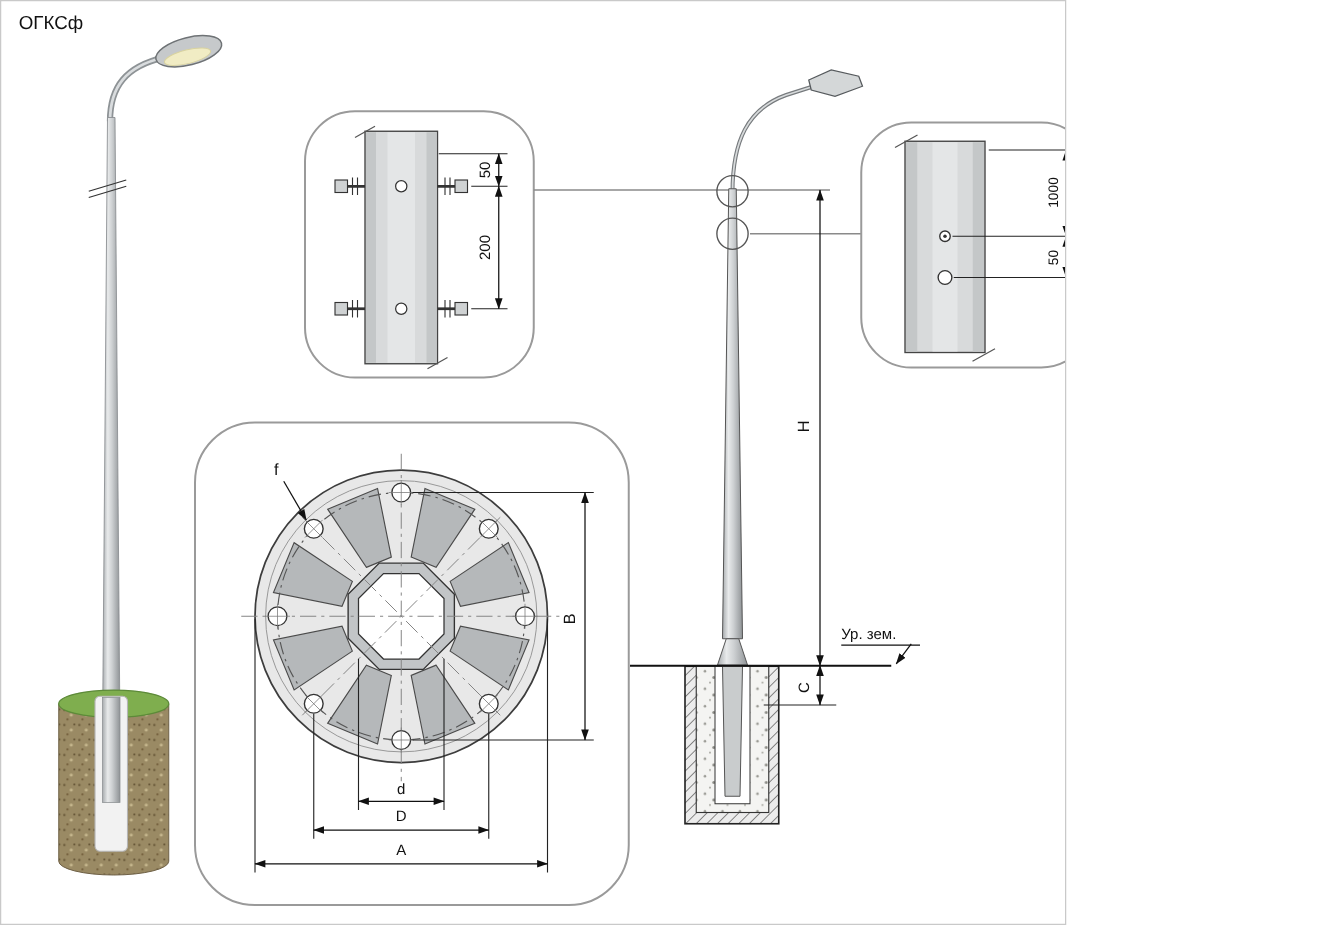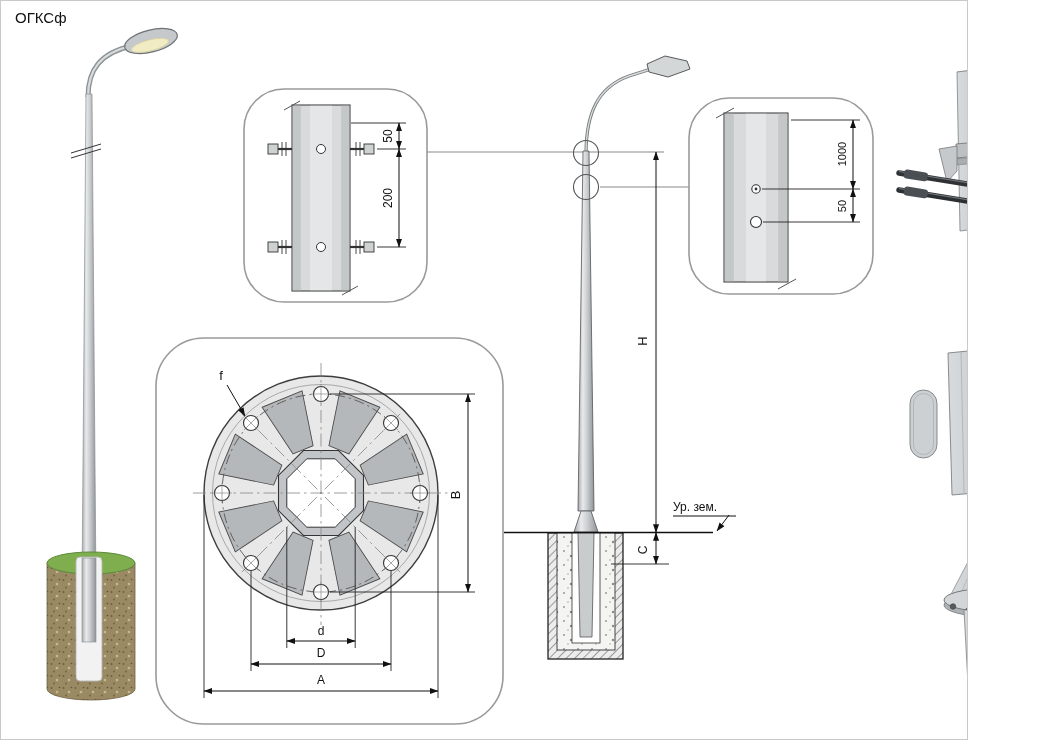--- a/index.html
+++ b/index.html
@@ -1,16 +1,16 @@
 <!DOCTYPE html>
 <html><head>
 <meta charset="utf-8">
 <style>
   html,body{margin:0;padding:0;background:#fff}
-  .canvas{position:relative;width:968px;height:740px;background:#fff;border:1px solid #c9c9c9;
+  .canvas{position:relative;width:853px;height:740px;background:#fff;border:1px solid #c9c9c9;
           box-sizing:border-box;overflow:hidden;font-family:"Liberation Sans",sans-serif}
   svg{position:absolute;left:0;top:0}
   .ttl{font-family:"Liberation Sans",sans-serif;font-size:15px;fill:#111}
   .dim{font-family:"Liberation Sans",sans-serif;font-size:12px;fill:#111}
   .dimL{font-size:13px}
   .dimS{font-size:11px}
   .ext{stroke:#222;stroke-width:0.9;fill:none}
   .dln{stroke:#111;stroke-width:1;fill:none}
   .cln{stroke:#8a8a8a;stroke-width:1.1;fill:none}
   .ctr{stroke:#858585;stroke-width:0.8;stroke-dasharray:13 4 2.5 4;fill:none}

